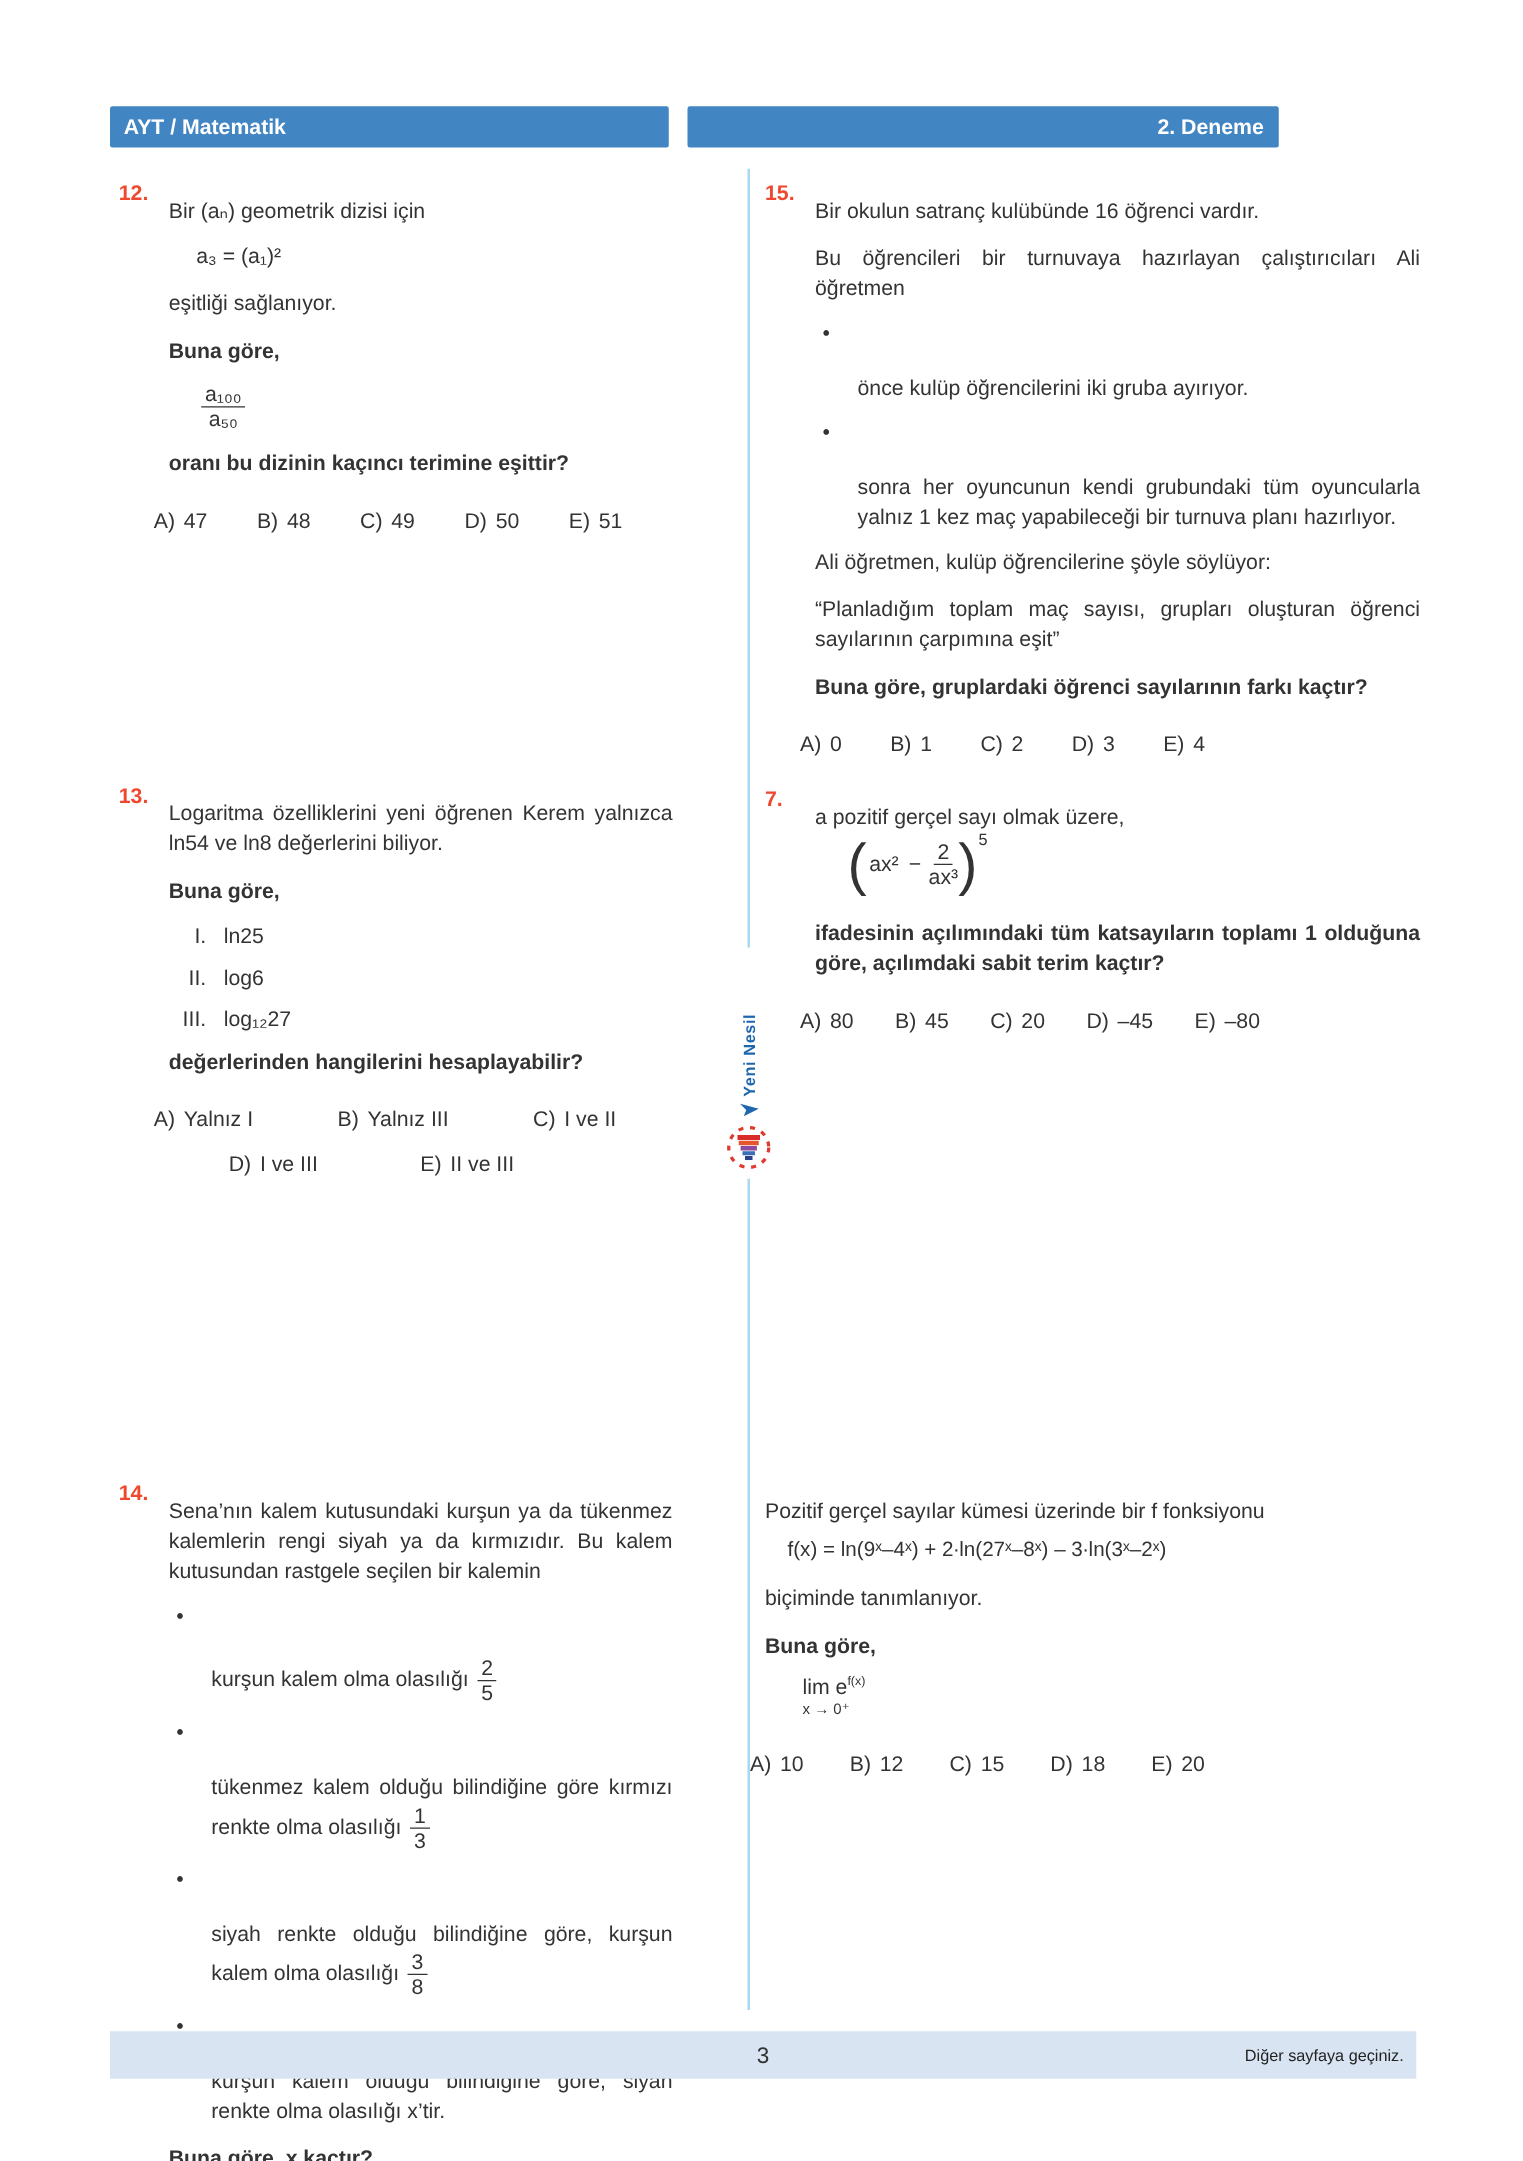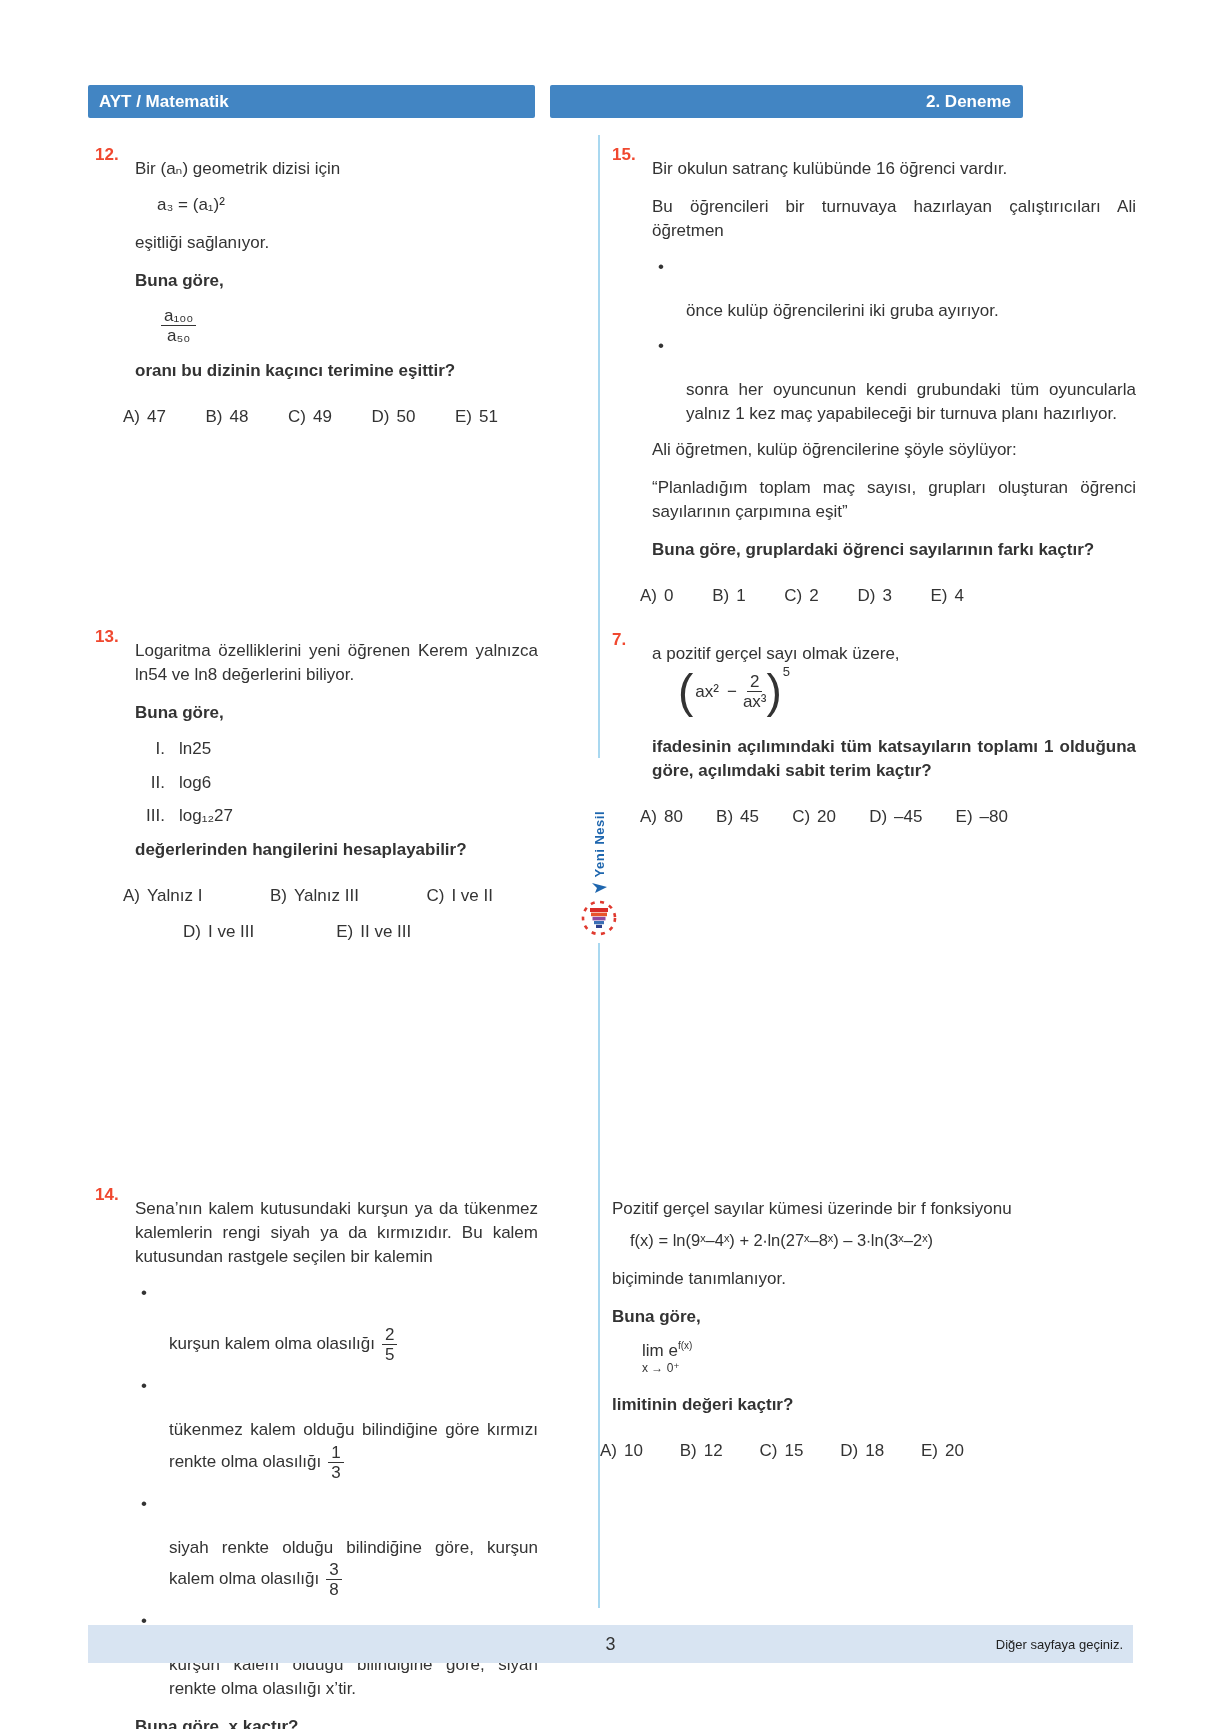--- a/index.html
+++ b/index.html
@@ -333,21 +333,20 @@
   <div class="q r" style="top:1183px">
     <div class="qbody">
       <p style="margin-bottom:8px">Pozitif gerçel sayılar kümesi üzerinde bir f fonksiyonu</p>
       <div class="mathline" style="margin-left:18px;font-size:16.5px">f(x) = ln(9ˣ–4ˣ) + 2∙ln(27ˣ–8ˣ) – 3∙ln(3ˣ–2ˣ)</div>
       <p>biçiminde tanımlanıyor.</p>
       <p class="b lead">Buna göre,</p>
       <div class="limit">
         <span class="top"><span>lim e</span><sup>f(x)</sup></span>
         <span class="under">x → 0⁺</span>
       </div>
-      <p class="b prompt">limitinin değeri kaçtır?</p>
       <div class="opts q17">
         <span class="opt">
             <span class="ol">A)</span>
             <span>10</span>
           </span>
         <span class="opt">
             <span class="ol">B)</span>
             <span>12</span>
           </span>
         <span class="opt">

